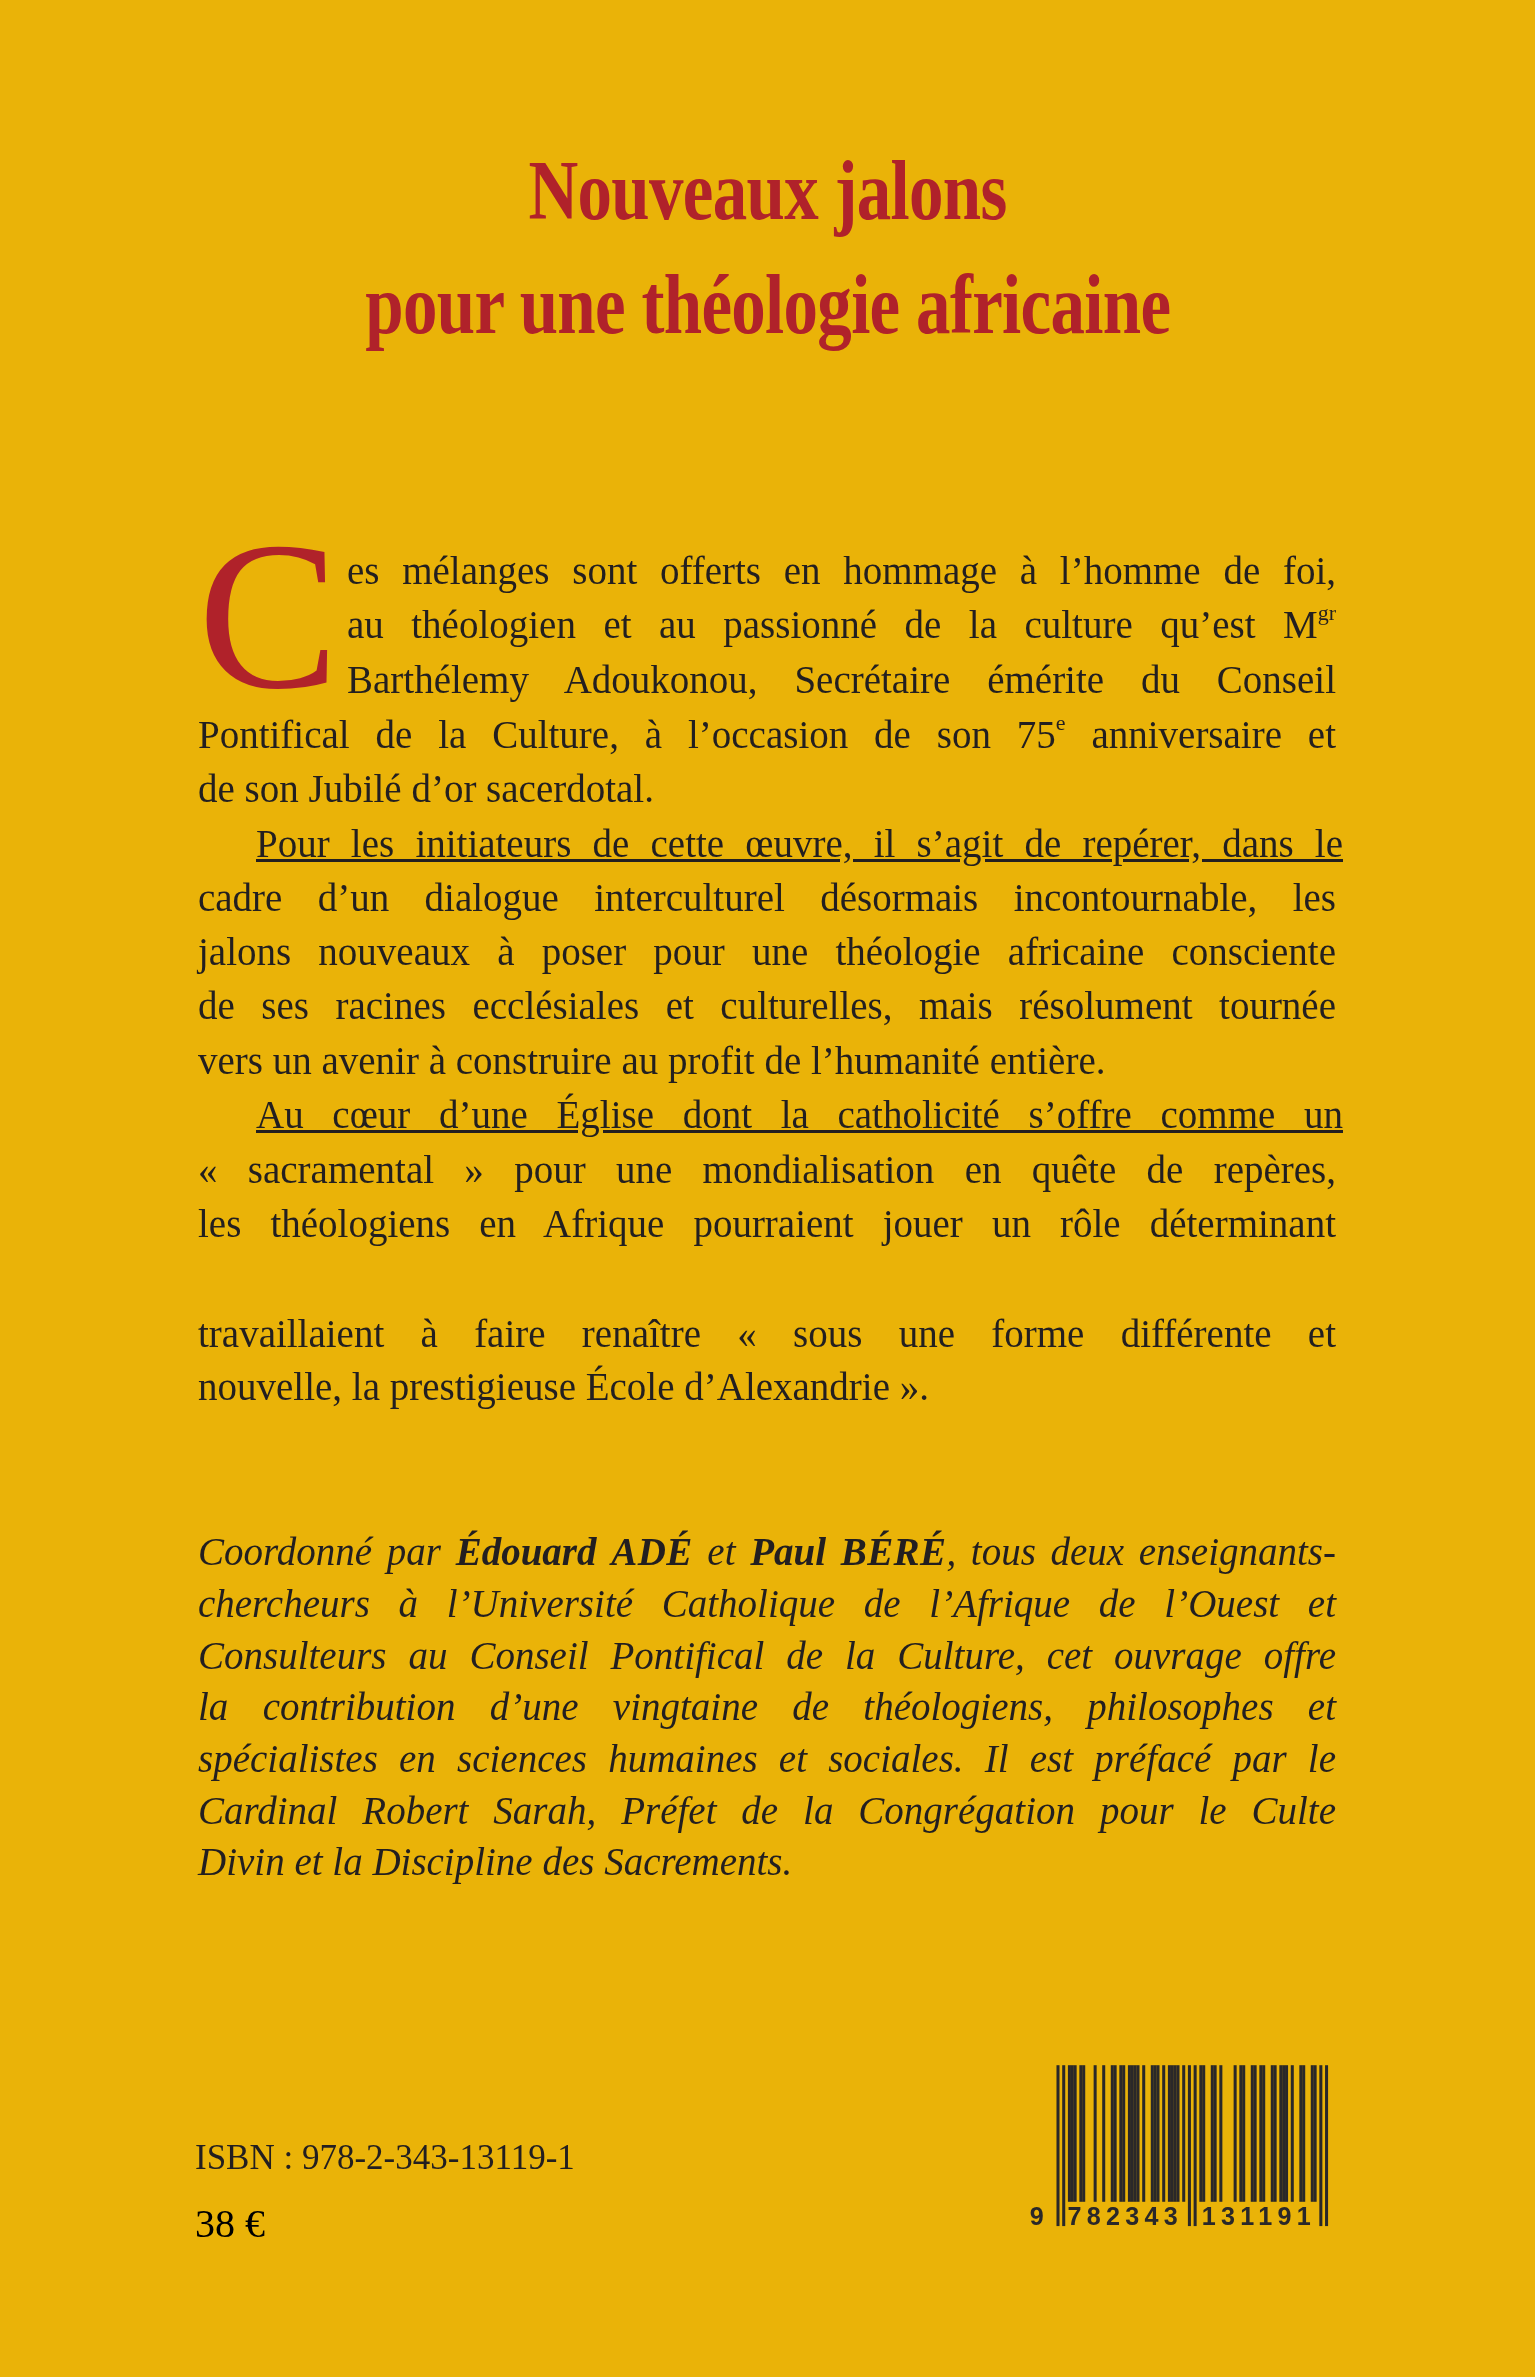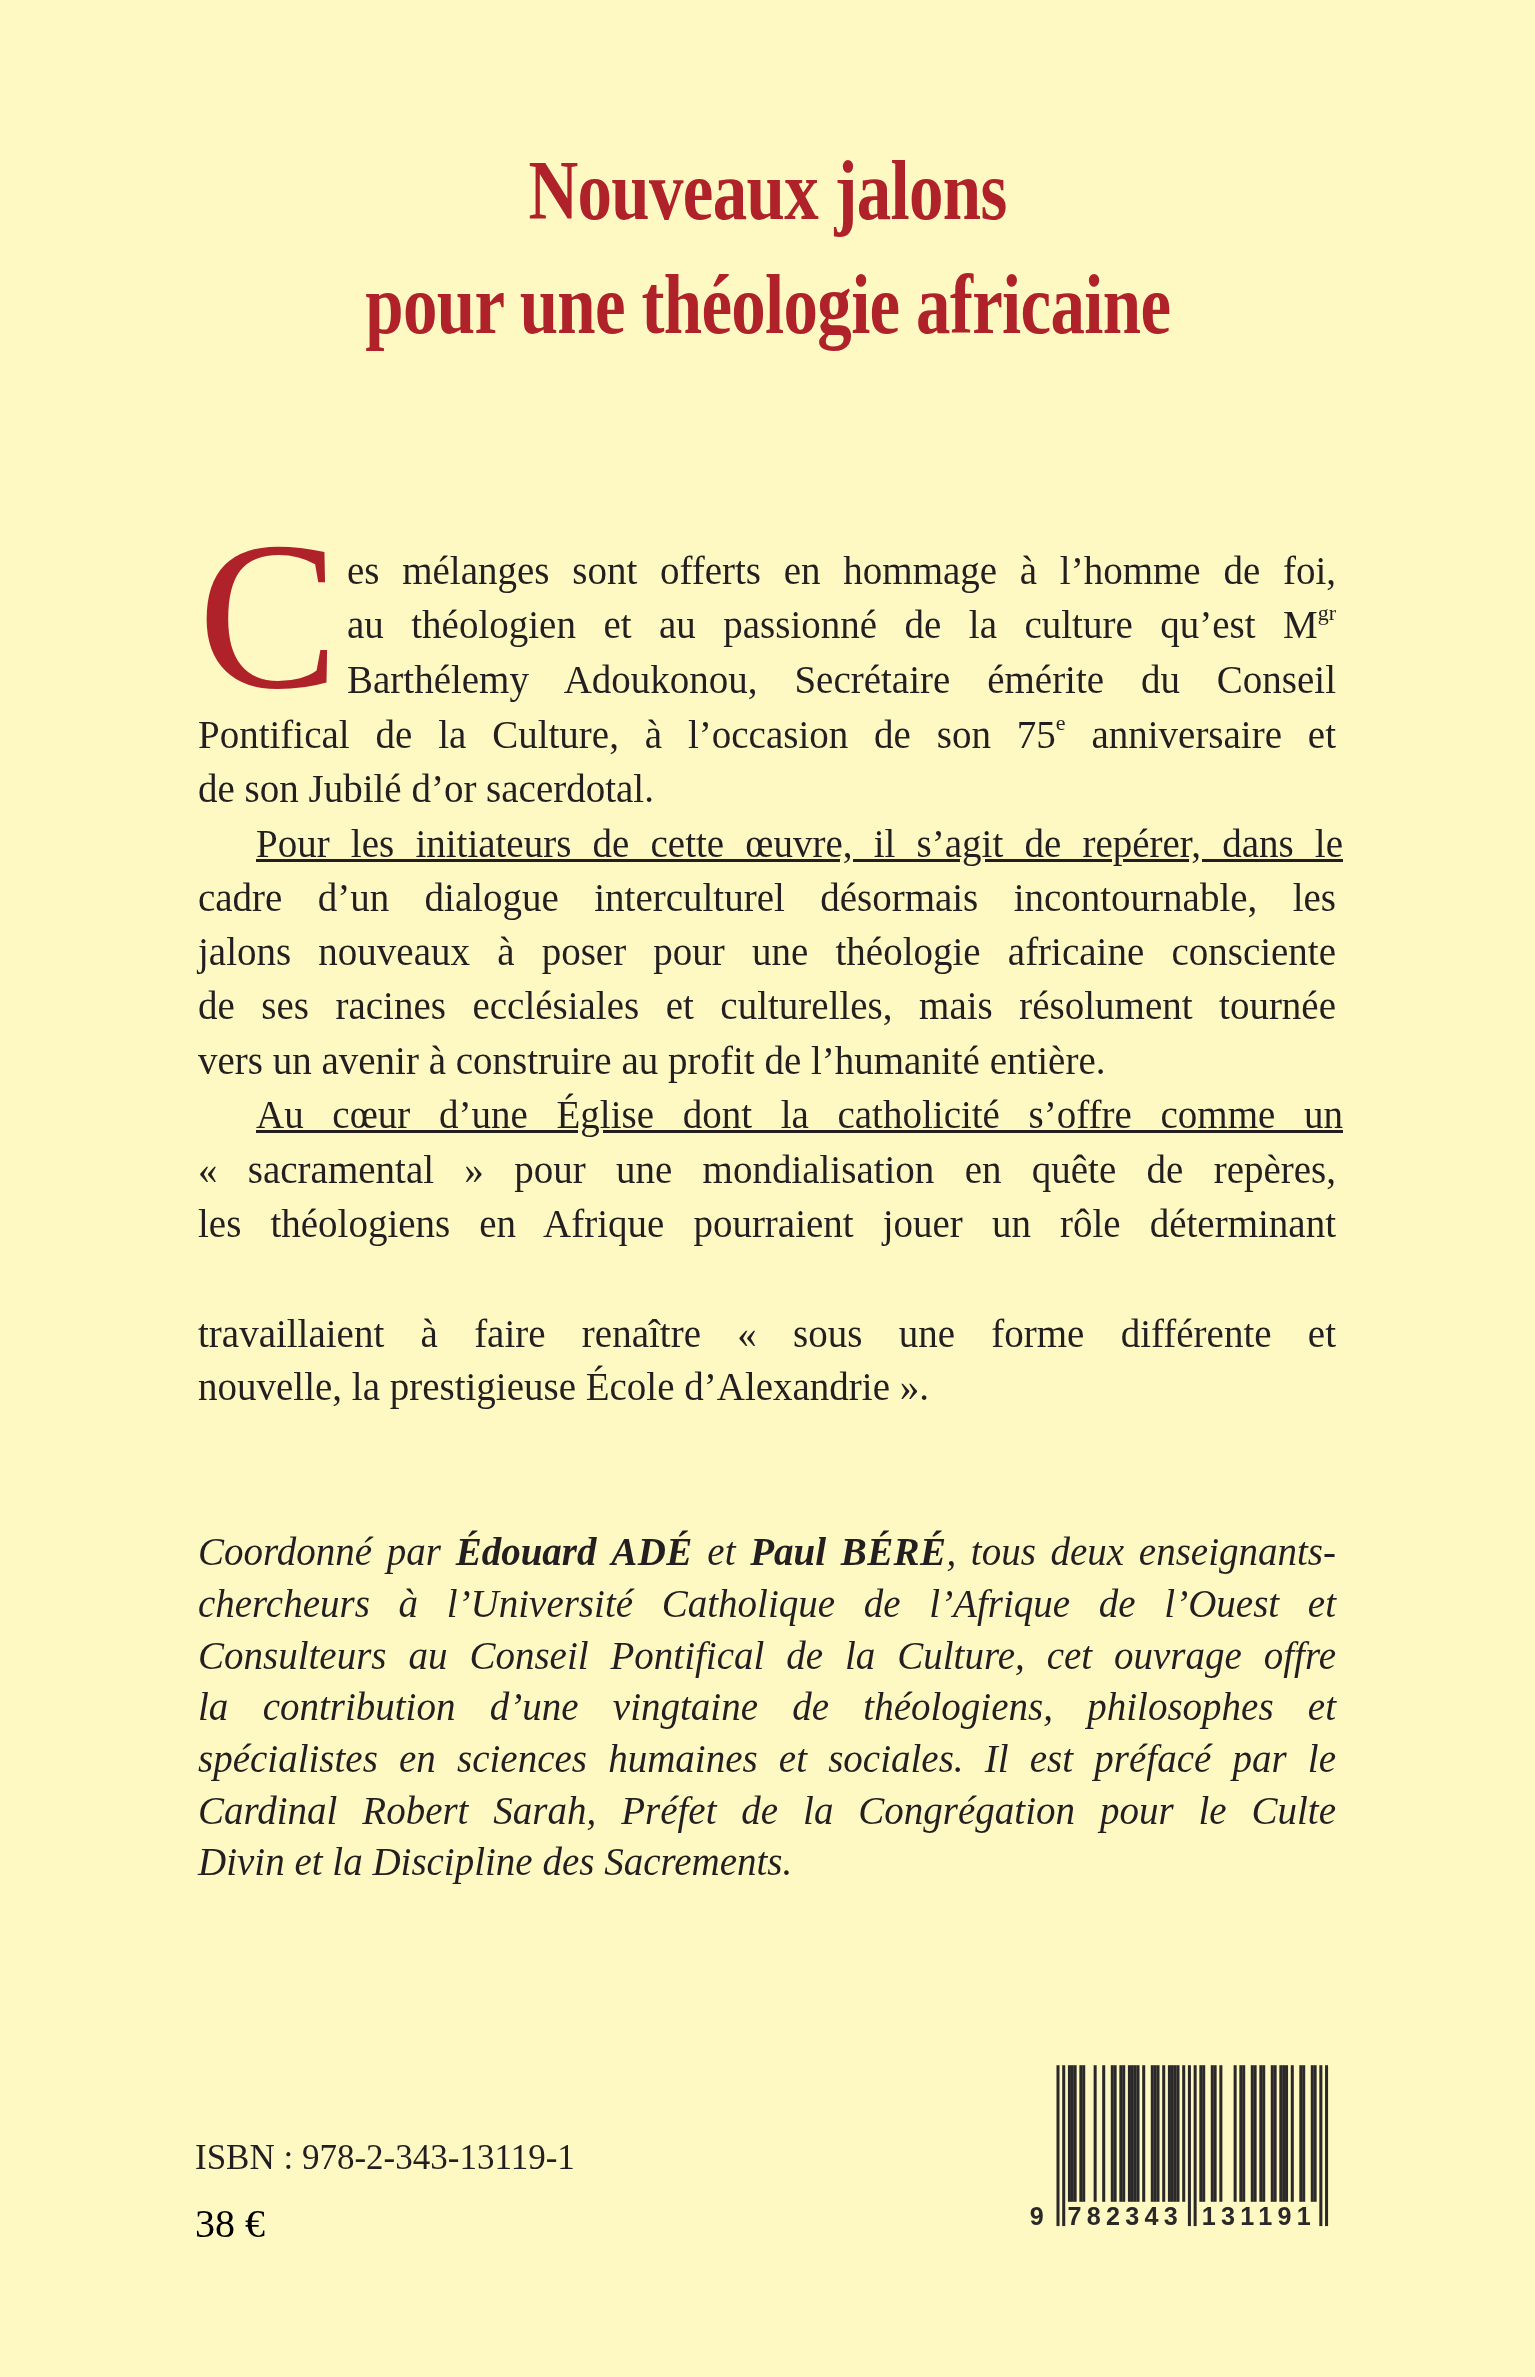--- a/index.html
+++ b/index.html
@@ -1,17 +1,17 @@
 <!DOCTYPE html>
 <html style="font-size:13.4px"><head>
 <meta charset="utf-8">
 <style>
   html, body { margin: 0; padding: 0; background: #ffffff; }
   body { width: 1535px; height: 2377px; position: relative; overflow: hidden; }
-  .page { position: absolute; left: 0; top: 0; width: 1535px; height: 2377px; background: #fef9c3; }
+  .page { position: absolute; left: 0; top: 0; width: 1535px; height: 2377px; background: #eab308; }
 
   
   .title-line {
     position: absolute; left: 0; width: 1535px; text-align: center;
     font-family: "Liberation Serif", "DejaVu Serif", serif; font-weight: bold;
     color: #B0222A; font-size: 84px; line-height: 84px; white-space: nowrap;
   }
   .title-line span { display: inline-block; transform: scaleX(0.82); transform-origin: center; letter-spacing: -0.8px; }
   .title-1 { top: 149px; }
   .title-2 { top: 263px; }

